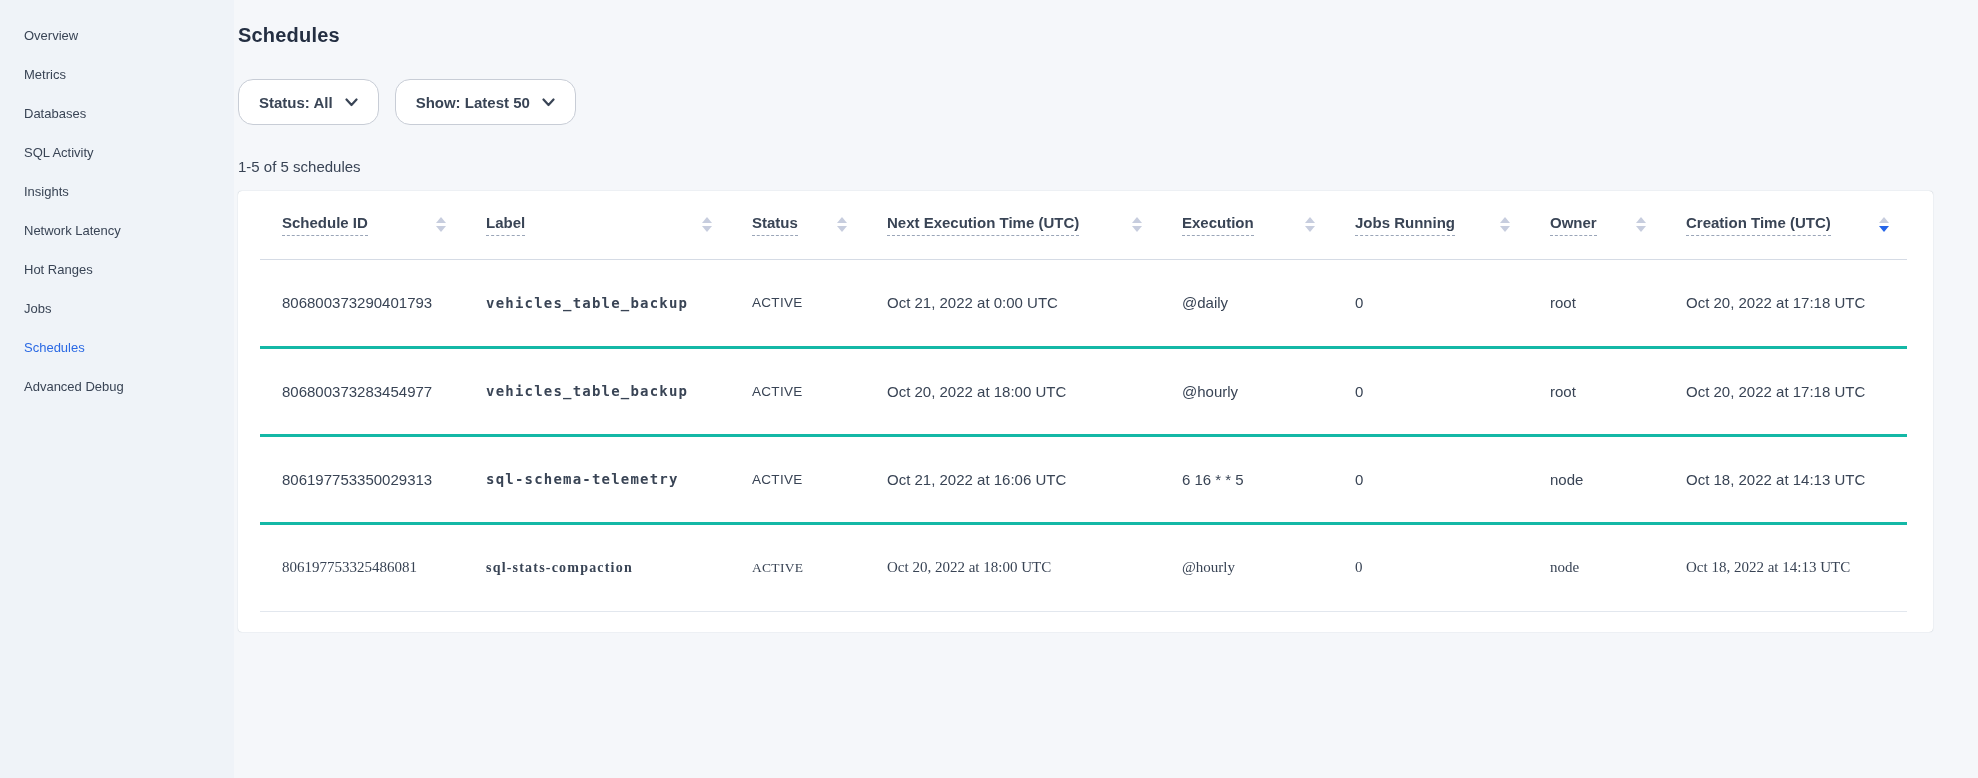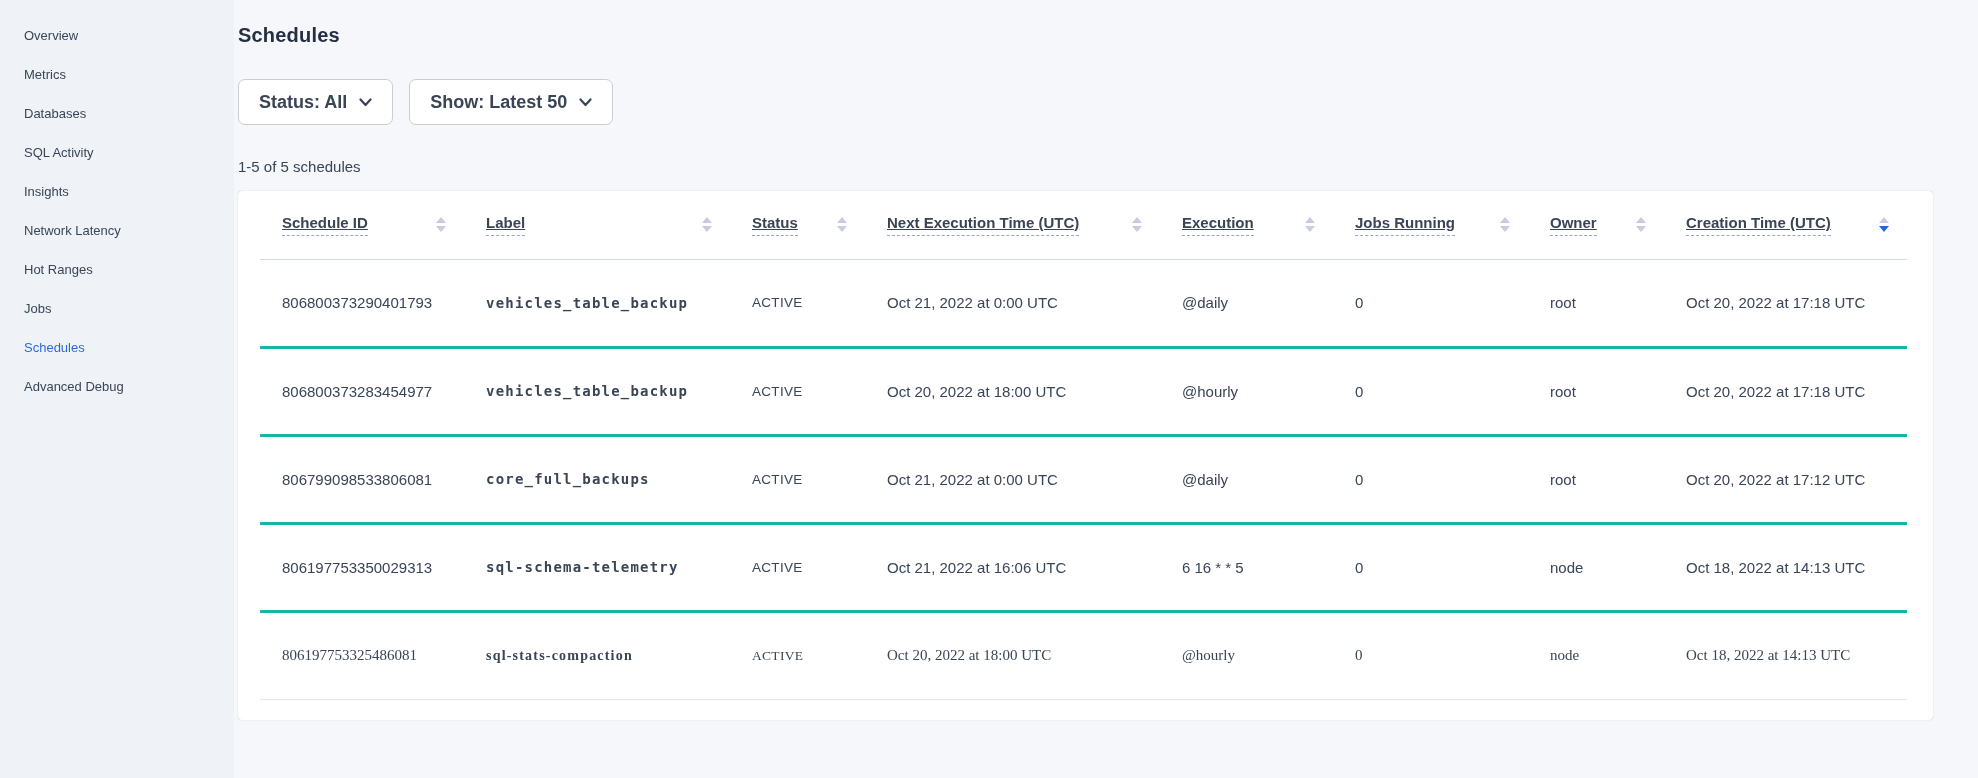--- a/index.html
+++ b/index.html
@@ -41,26 +41,26 @@
   }
   .filters {
     margin-top:32px;
     display:flex;
     gap:16px;
   }
   .dropdown-btn {
     height:46px;
     background:#ffffff;
     border:1px solid #c8cdd6;
-    border-radius:7px;
+    border-radius:15px;
     display:inline-flex;
     align-items:center;
     padding:0 20px;
     font-family:"Liberation Sans", sans-serif;
-    font-size:18px;
+    font-size:15px;
     font-weight:700;
     color:#394455;
     cursor:pointer;
   }
   .dropdown-btn .chev { margin-left:12px; display:inline-flex; }
 
   .count-line {
     margin-top:33px;
     margin-bottom:16px;
     font-size:15px;
@@ -85,21 +85,20 @@
     font-weight:700;
     color:#394455;
     border-bottom:1px solid #d5dbe5;
     cursor:pointer;
   }
   .th-inner { display:flex; align-items:center; justify-content:space-between; }
   .th-label {
     border-bottom:1px dashed #9aa5b8;
     padding-bottom:4px;
     white-space:nowrap;
-    text-decoration:underline;
   }
   .sort { display:inline-flex; flex-direction:column; gap:3px; margin-left:8px; }
   .tri { width:0; height:0; border-left:5px solid transparent; border-right:5px solid transparent; }
   .tri.up   { border-bottom:6px solid #c7cdde; }
   .tri.down { border-top:6px solid #c7cdde; }
   th.sort-desc .tri.down { border-top-color:#2464e8; }
 
   tbody td {
     height:88px;
     vertical-align:middle;
@@ -262,30 +261,20 @@
           <td>806800373283454977</td>
           <td class="mono">vehicles_table_backup</td>
           <td class="status">ACTIVE</td>
           <td>Oct 20, 2022 at 18:00 UTC</td>
           <td>@hourly</td>
           <td>0</td>
           <td>root</td>
           <td>Oct 20, 2022 at 17:18 UTC</td>
         </tr>
         <tr>
-          <td>806799098533806081</td>
-          <td class="mono">core_full_backups</td>
-          <td class="status">ACTIVE</td>
-          <td>Oct 21, 2022 at 0:00 UTC</td>
-          <td>@daily</td>
-          <td>0</td>
-          <td>root</td>
-          <td>Oct 20, 2022 at 17:12 UTC</td>
-        </tr>
-        <tr>
           <td>806197753350029313</td>
           <td class="mono">sql-schema-telemetry</td>
           <td class="status">ACTIVE</td>
           <td>Oct 21, 2022 at 16:06 UTC</td>
           <td>6 16 * * 5</td>
           <td>0</td>
           <td>node</td>
           <td>Oct 18, 2022 at 14:13 UTC</td>
         </tr>
         <tr>

